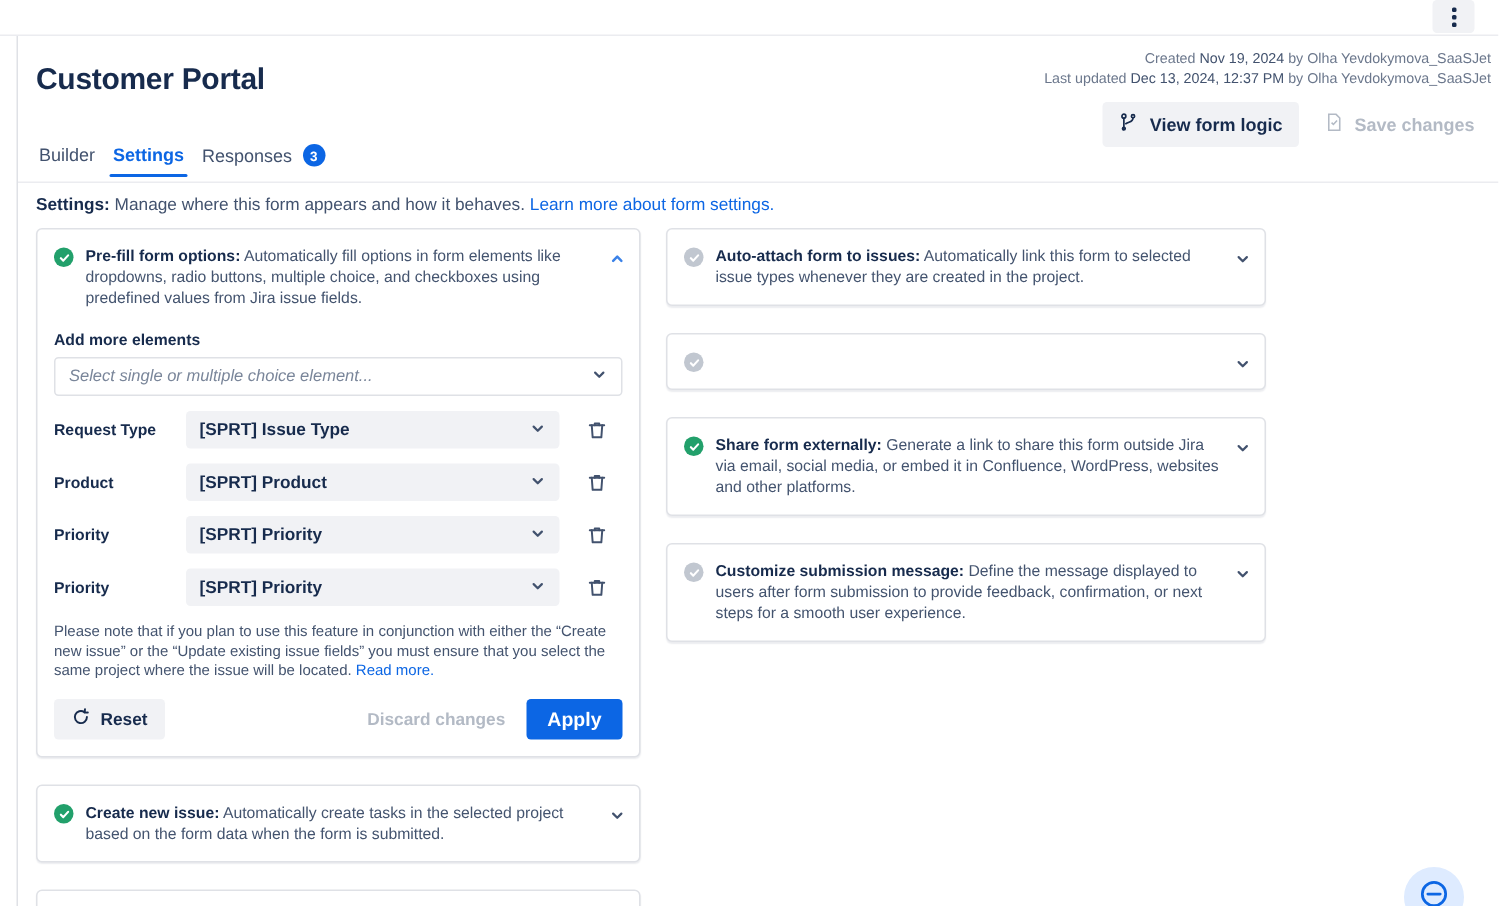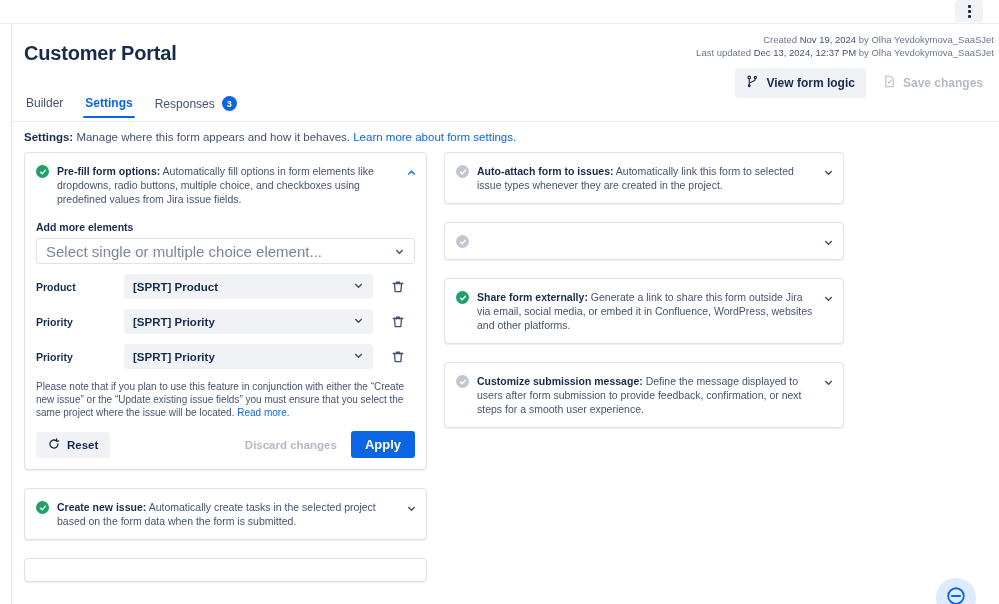--- a/index.html
+++ b/index.html
@@ -42,21 +42,21 @@
   .meta {
     position:absolute; right:5px; top:9px;
     text-align:right; font-size:9.5px; line-height:13px; color:#6B778C;
   }
   .meta b { color:#42526E; font-weight:normal; }
 
   
   .tabrow {
     position:relative; height:30px; border-bottom:1px solid #EBECF0;
   }
-  .tabs { position:absolute; left:12px; top:0; display:flex; gap:18px; align-items:flex-start; }
+  .tabs { position:absolute; left:12px; top:0; display:flex; gap:8px; align-items:flex-start; }
   .tab {
     font-size:12px; color:#42526E; padding:4px 2px 8px 2px; cursor:pointer;
     display:flex; align-items:center; gap:7px; position:relative;
   }
   .tab.active { color:#0C66E4; font-weight:bold; }
   .tab.active::after {
     content:""; position:absolute; left:0; right:0; bottom:0; height:2px; background:#0C66E4; border-radius:2px;
   }
   .badge {
     background:#0C66E4; color:#fff; font-size:9px; font-weight:bold;
@@ -103,21 +103,21 @@
     display:flex; align-items:center; justify-content:center;
   }
   .chev svg { display:block; }
 
   
   .card-body { padding:2px 11px 11px 11px; }
   .lbl { font-size:10.5px; font-weight:bold; color:#172B4D; margin:2px 0 5px 0; }
   .select-wide {
     width:100%; height:26px; border:1px solid #DFE1E6; border-radius:3px;
     background:#fff; display:flex; align-items:center; justify-content:space-between;
-    padding:0 9px; font-size:15px; color:#7A869A; cursor:pointer;
+    padding:0 9px; font-size:11px; color:#7A869A; cursor:pointer;font-style:italic;
   }
   .maprow { display:flex; align-items:center; gap:0; margin-top:10px; }
   .maprow .name {
     width:88px; flex:0 0 88px; font-size:10.5px; font-weight:bold; color:#172B4D;
   }
   .maprow .sel {
     flex:1 1 auto; height:25px; background:#F1F2F5; border:none; border-radius:3px;
     display:flex; align-items:center; justify-content:space-between;
     padding:0 9px; font-size:11.5px; font-weight:bold; color:#172B4D; cursor:pointer;
   }
@@ -252,20 +252,38 @@
             <div class="lbl">Add more elements</div>
             <div class="select-wide">
               <span>Select single or multiple choice element...</span>
               <span>
                 <svg width="11" height="11" viewBox="0 0 12 12" fill="none" stroke="#42526E" stroke-width="1.6" stroke-linecap="round" stroke-linejoin="round">
                     <path d="M3 4.8 L6 7.8 L9 4.8"></path>
                   </svg>
               </span>
             </div>
 
+            <div class="maprow">
+              <div class="name">Request Type</div>
+              <div class="sel">
+                <span>[SPRT] Issue Type</span>
+                <span>
+                  <svg width="11" height="11" viewBox="0 0 12 12" fill="none" stroke="#42526E" stroke-width="1.6" stroke-linecap="round" stroke-linejoin="round">
+                      <path d="M3 4.8 L6 7.8 L9 4.8"></path>
+                    </svg>
+                </span>
+              </div>
+              <div class="trash">
+                <svg width="14" height="14" viewBox="0 0 16 16" fill="none" stroke="#42526E" stroke-width="1.5" stroke-linecap="round" stroke-linejoin="round">
+                  <path d="M2.5 4 h11"></path>
+                    <path d="M6.3 4 V2.6 h3.4 V4"></path>
+                  <path d="M4 4 l0.7 9.2 h6.6 L12 4"></path>
+                </svg>
+              </div>
+            </div>
 
             <div class="maprow">
               <div class="name">Product</div>
               <div class="sel">
                 <span>[SPRT] Product</span>
                 <span>
                   <svg width="11" height="11" viewBox="0 0 12 12" fill="none" stroke="#42526E" stroke-width="1.6" stroke-linecap="round" stroke-linejoin="round">
                       <path d="M3 4.8 L6 7.8 L9 4.8"></path>
                     </svg>
                 </span>

